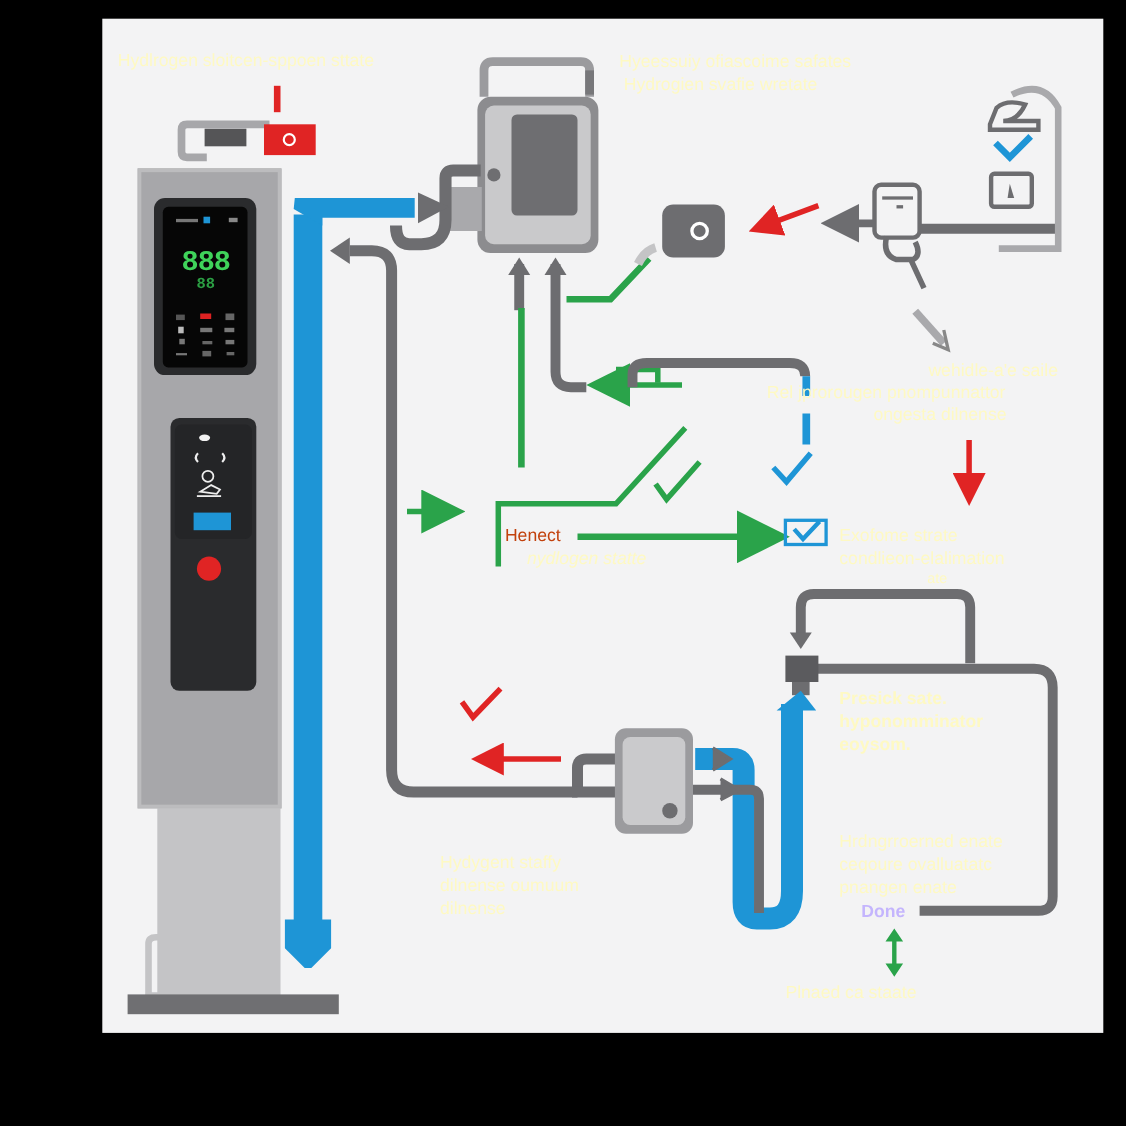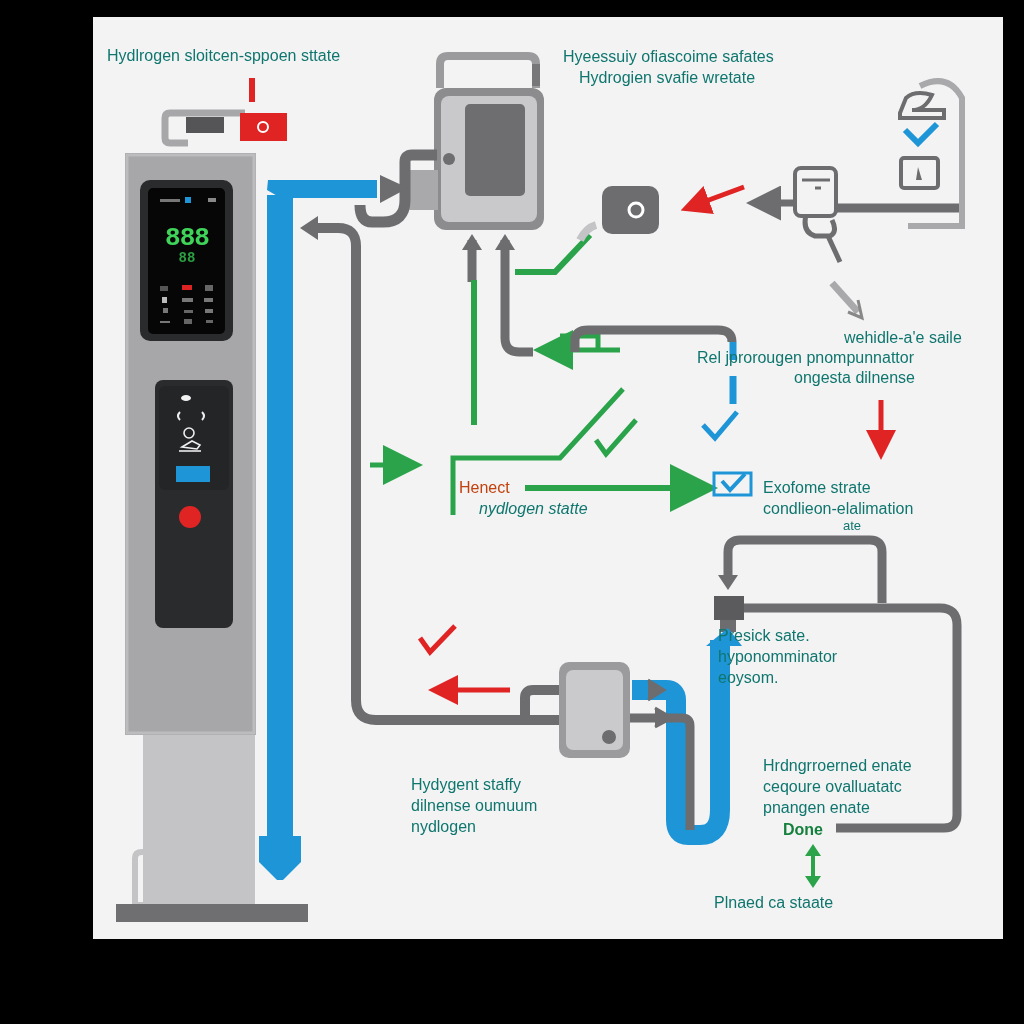--- a/index.html
+++ b/index.html
@@ -1,21 +1,21 @@
 <!DOCTYPE html>
 <html><head>
 <meta charset="utf-8">
 <style>
   html, body { margin:0; padding:0; background:#000; }
   body { width:1024px; height:1024px; position:relative; overflow:hidden; font-family:"Liberation Sans", sans-serif; }
   #canvas { position:absolute; left:93px; top:17px; width:910px; height:922px; background:#f3f3f4; }
   svg#diagram { position:absolute; left:0; top:0; width:1024px; height:1024px; }
-  .lbl { position:absolute; color:#0f766e; font-size:16px; line-height:21px; white-space:nowrap; }
+  .lbl { position:absolute; color:#fef9c3; font-size:16px; line-height:21px; white-space:nowrap; }
   .lbl.green { color:#c2410c; }
-  .lbl.blue { color:#15803d; font-weight:bold; }
+  .lbl.blue { color:#c4b5fd; font-weight:bold; }
   .lbl div { display:block; }
 </style>
 </head>
 <body>
 
 <div id="canvas"></div>
 
 <svg id="diagram" viewBox="0 0 1024 1024">
   <defs>
     <marker id="ahGreen" markerWidth="8" markerHeight="8" refX="5" refY="4" orient="auto" markerUnits="strokeWidth">
@@ -171,46 +171,46 @@
   <path d="M510,690 L438,690" stroke="#e02424" stroke-width="5" fill="none" marker-end="url(#ahRed)"></path>
 
   <path d="M813,855 L813,878" stroke="#2aa34a" stroke-width="4"></path>
   <path d="M805,856 L813,844 L821,856 z M805,876 L813,888 L821,876 z" fill="#2aa34a"></path>
 </svg>
 
 <div class="lbl" style="left:107px;top:45px;">Hydlrogen sloitcen-sppoen sttate</div>
 
 <div class="lbl" style="left:563px;top:46px;line-height:21px;">
   <div>Hyeessuiy ofiascoime safates</div>
-  <div style="padding-left:4px;margin-left:12px;">Hydrogien svafie wretate</div>
+  <div style="padding-left:4px;">Hydrogien svafie wretate</div>
 </div>
 
 <div class="lbl" style="left:832px;top:327px;margin-left:12px;">wehidle-a'e saile</div>
 <div class="lbl" style="left:697px;top:347px;">Rel  jprorougen pnompunnattor</div>
 <div class="lbl" style="left:794px;top:367px;">ongesta dilnense</div>
 
 <div class="lbl green" style="left:459px;top:477px;">Henect</div>
 <div class="lbl" style="left:479px;top:498px;font-style:italic;">nydlogen statte</div>
 
 <div class="lbl" style="left:763px;top:477px;">
   <div>Exofome strate</div>
   <div>condlieon-elalimation</div>
   <div style="padding-left:80px;font-size:13px;line-height:14px;">ate</div>
 </div>
 
-<div class="lbl" style="left:718px;top:625px;">
+<div class="lbl" style="left:763px;top:625px;font-weight:bold;">
   <div>Presick sate.</div>
   <div>hyponomminator</div>
   <div>eoysom.</div>
 </div>
 
-<div class="lbl" style="left:411px;top:774px;">
+<div class="lbl" style="left:400px;top:774px;">
   <div>Hydygent staffy</div>
   <div>dilnense oumuum</div>
-  <div>nydlogen</div>
+  <div>dilnense</div>
 </div>
 
 <div class="lbl" style="left:763px;top:755px;">
   <div>Hrdngrroerned enate</div>
   <div>ceqoure ovalluatatc</div>
   <div>pnangen enate</div>
 </div>
 
 <div class="lbl blue" style="left:783px;top:819px;">Done</div>
 

